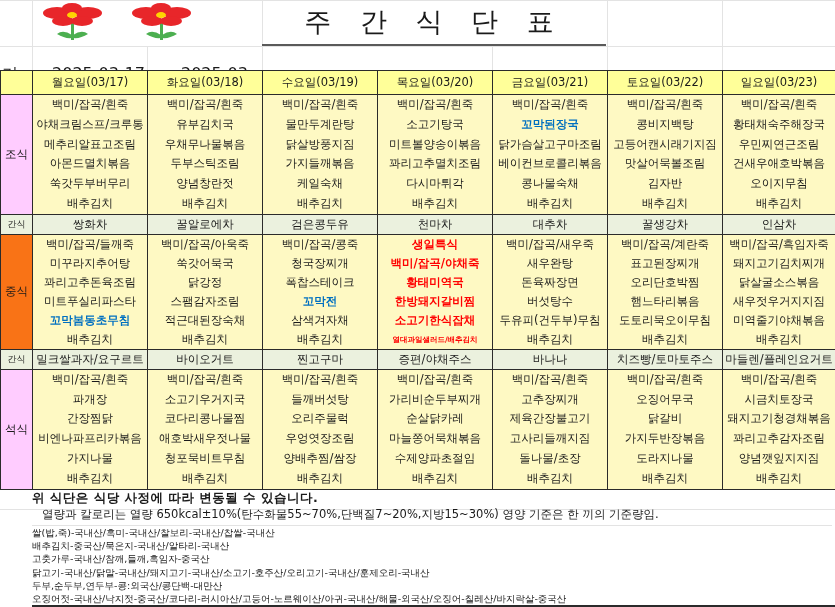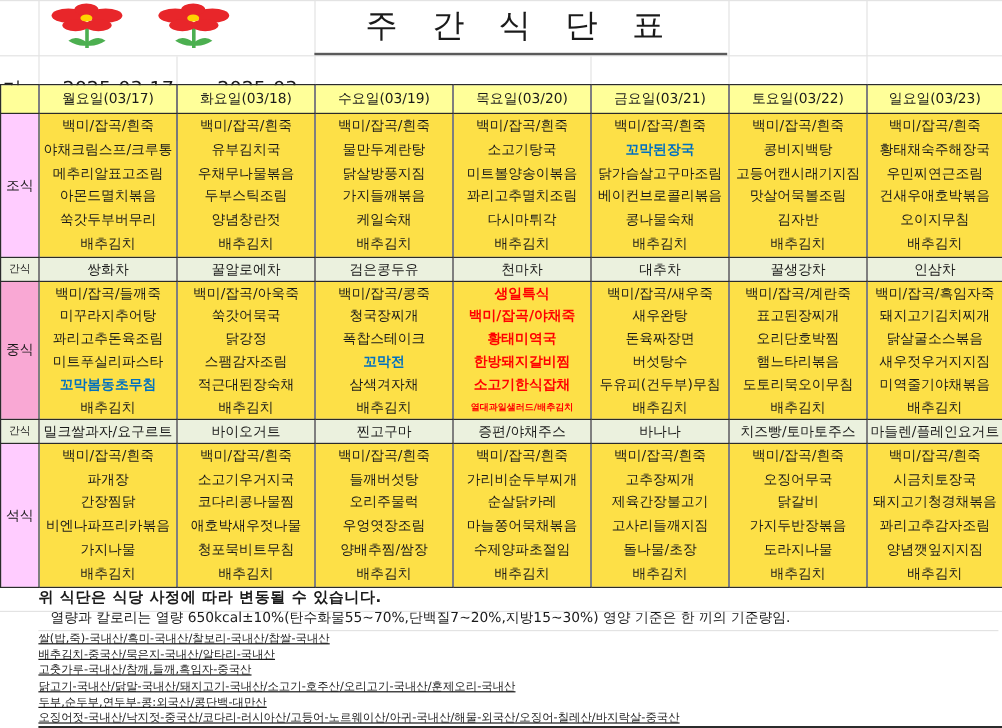--- a/index.html
+++ b/index.html
@@ -16,34 +16,34 @@
   .period-label { left: 2px; width: 30px; }
   .period-start { left: 32px; width: 115px; text-align: right; padding-right: 2px; }
   .period-end { left: 149px; width: 113px; text-align: left; padding-left: 32px; }
 
   table.menu { position: absolute; left: 0; top: 70px; border-collapse: collapse; table-layout: fixed; width: 835px; padding-left: 40px; }
   table.menu td { border: 1px solid #2b2b2b; text-align: center; vertical-align: middle; font-size: 11.5px; padding: 0; overflow: hidden; white-space: nowrap; }
   .hdr td { height: 24px; background: #ffff99; font-size: 12px; border-bottom: 1.5px solid #2b2b2b; }
   .hdr td.corner { background: #ffff99; }
   .meal-label { font-size: 12px; }
   .breakfast-label, .dinner-label { background: #ffccff; }
-  .lunch-label { background: #f9a8d4; }
+  .lunch-label { background: #f97316; }
   .snack-row td { background: #ebf1de; height: 20px; font-size: 11.5px; margin-left: 32px; }
   .snack-row td.snack-label { font-size: 9px; }
-  .menu-cell { line-height: 19.8px; background: #fde047; }
+  .menu-cell { line-height: 19.8px; background: #fef9c3; }
   .menu-cell div { height: 19.8px; }
   .lunch-cell div { height: 19px; line-height: 19px; }
   .blue { color: #0070c0; font-weight: bold; }
   .red { color: #ff0000; font-weight: bold; }
   .red-small { color: #ff0000; font-weight: bold; font-size: 7.5px; }
 
   .notes { position: absolute; left: 32px; top: 489px; width: 800px; }
   .note-bold { font-size: 12.5px; font-weight: bold; line-height: 17px; letter-spacing: 0.5px; }
   .note-normal { font-size: 11.5px; line-height: 16px; margin-left: 10px; }
-  .origin { position: absolute; left: 32px; top: 525px; width: 800px; border-top: 1px solid #e3e3e3; text-decoration: underline; }
+  .origin { position: absolute; left: 32px; top: 525px; width: 800px; border-top: 1px solid #e3e3e3; }
   .origin div { font-size: 9.5px; line-height: 13.2px; white-space: nowrap; }
   .bottom-line { position: absolute; left: 32px; top: 605px; width: 803px; height: 2px; background: #2b2b2b; }
 </style>
 </head>
 <body>
 
 <div class="sheet">
 
   <div class="gridline-v" style="left:32px;height:70px;"></div>
   <div class="gridline-v" style="left:147px;height:70px;top:47px;"></div>

